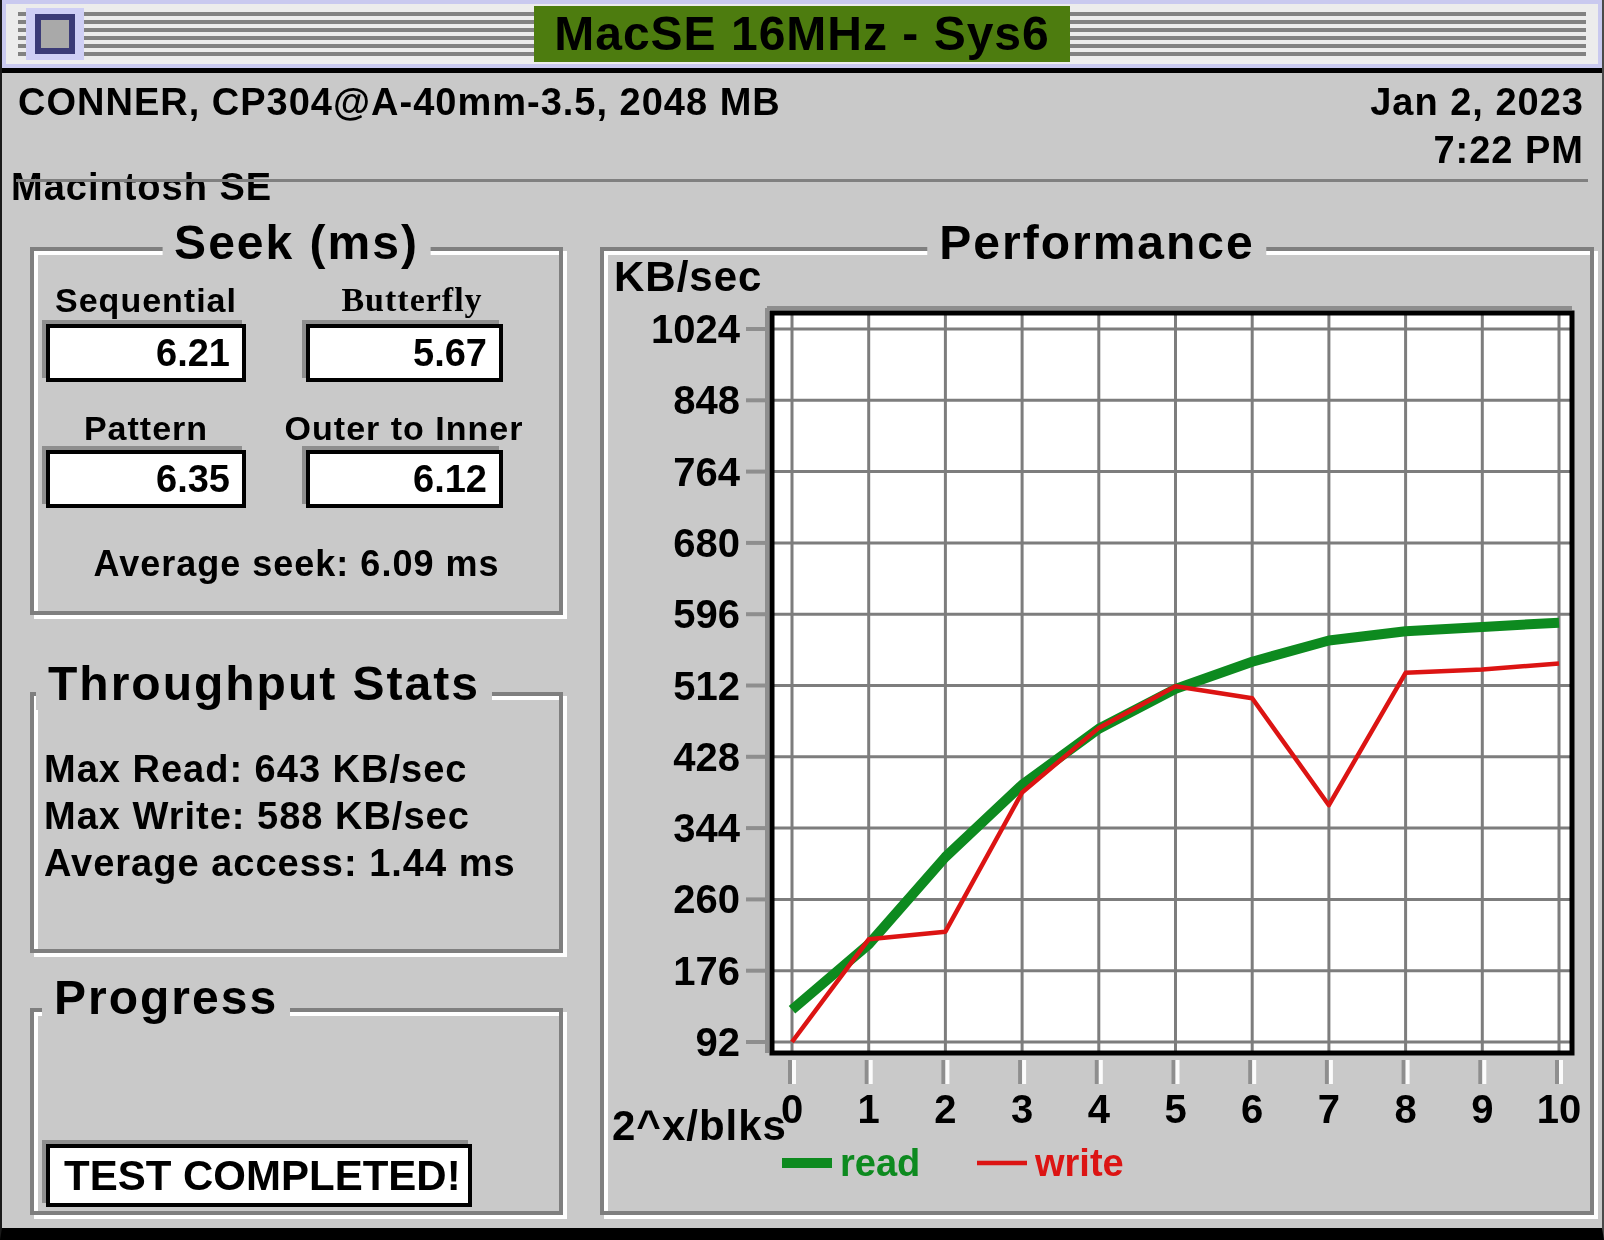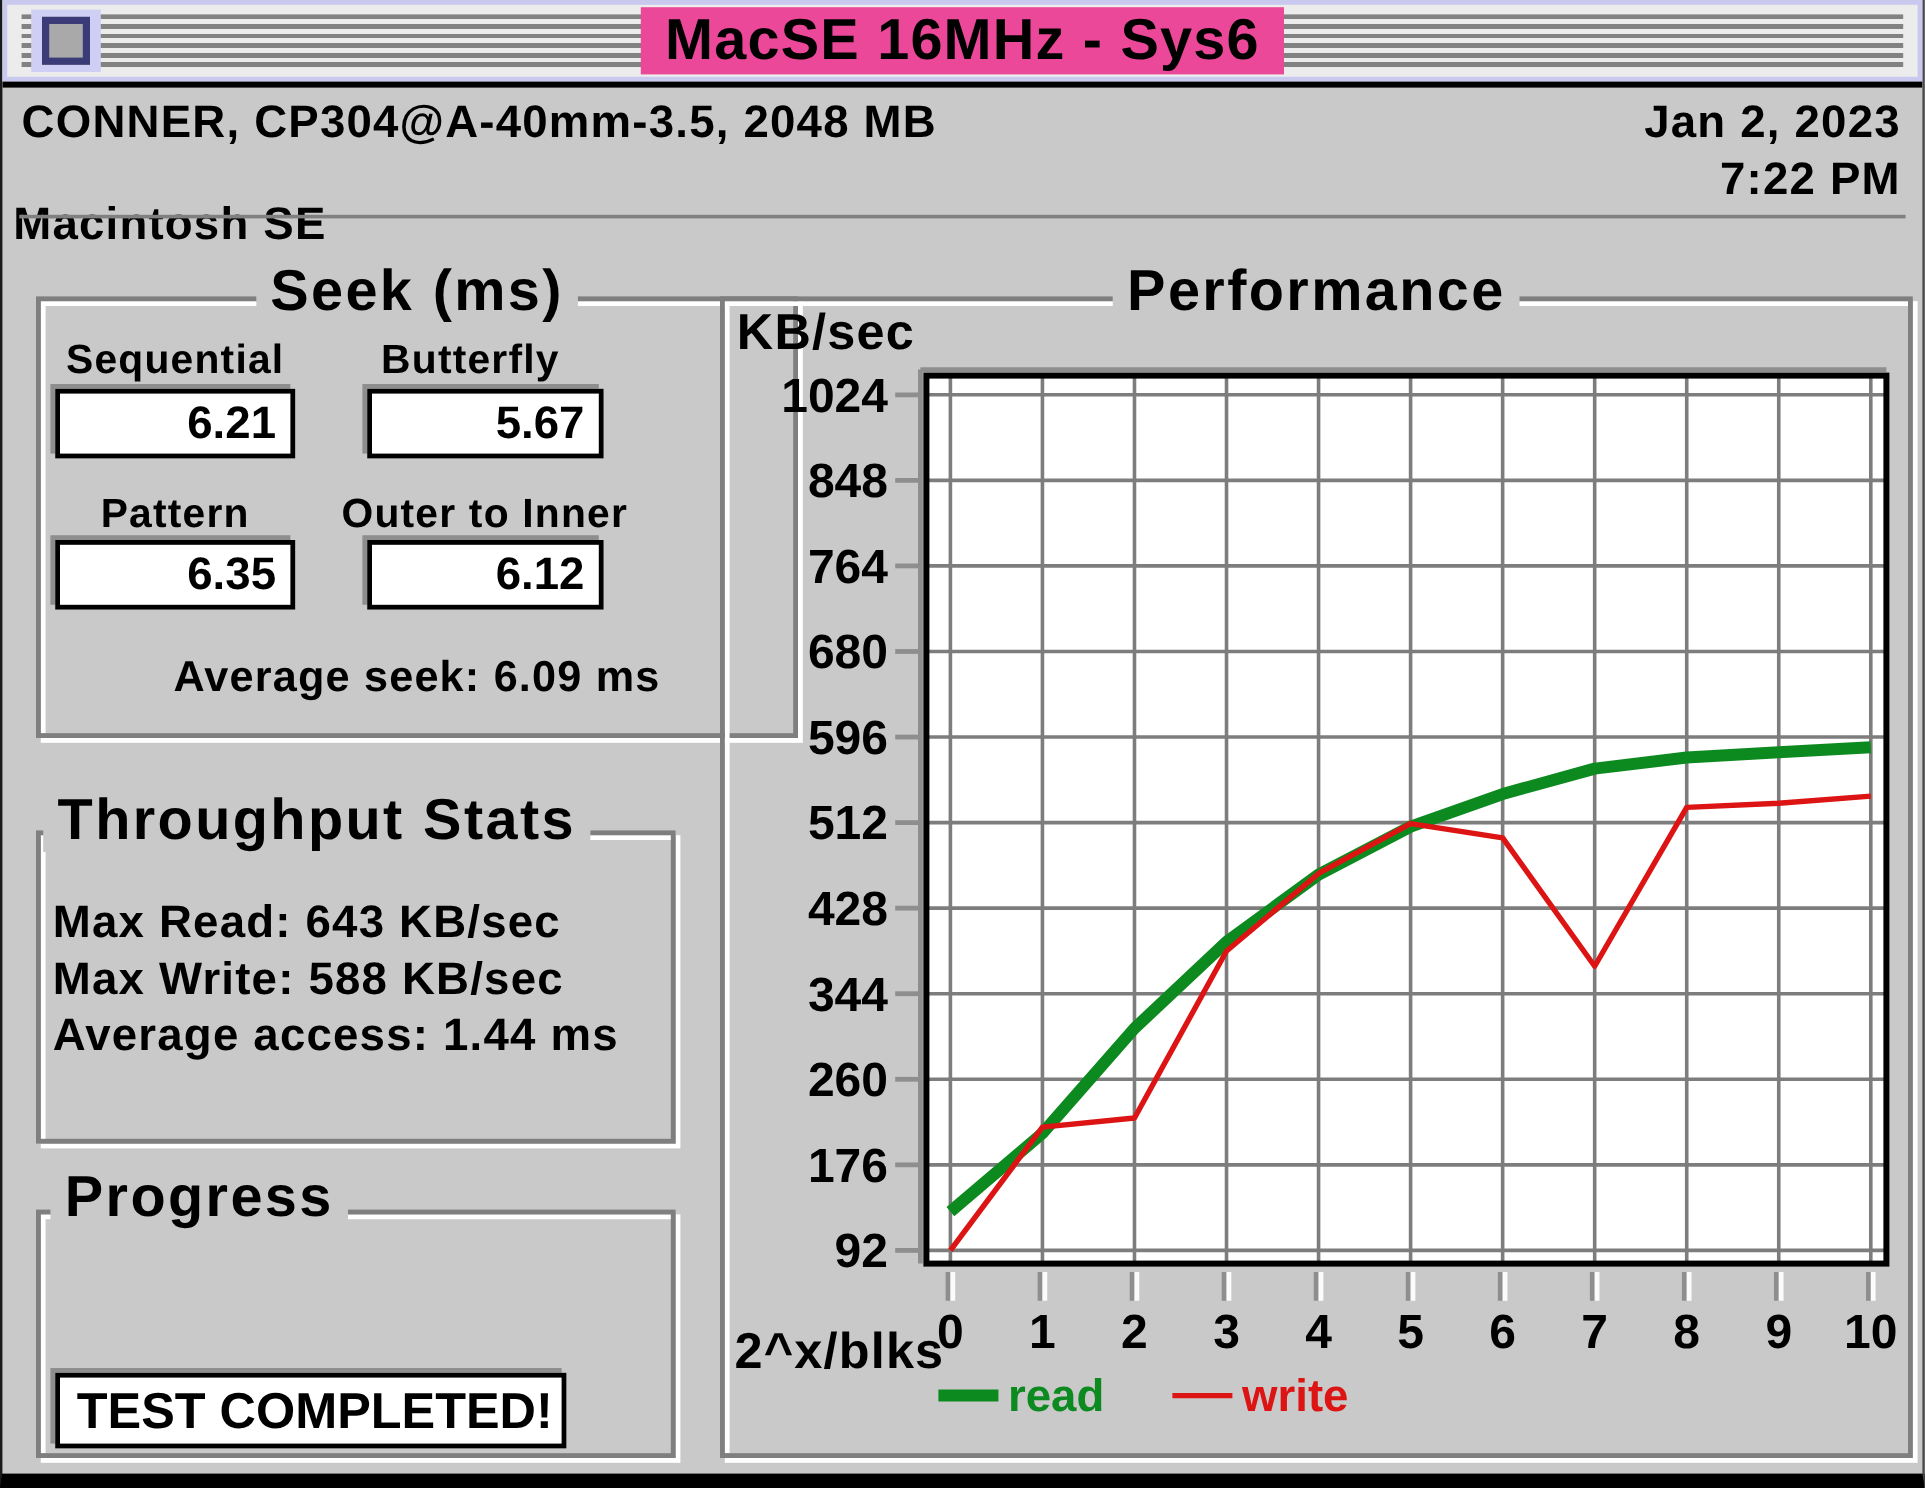--- a/index.html
+++ b/index.html
@@ -27,21 +27,21 @@
     background:#cfcff5; display:flex; align-items:center; justify-content:center;
   }
   .tb-close{
     width:40px; height:40px; border:6px solid #3b3b77; background:#a9a9a9;
   }
   .tb-title{
     position:absolute; left:0; top:0; width:100%; height:60px;
     display:flex; align-items:center; justify-content:center;
   }
   .tb-title span{
-    background:#ec4899; padding:0 20px; font-size:48px; letter-spacing:1px;
+    background:#4d7c0f; padding:0 20px; font-size:48px; letter-spacing:1px;
     line-height:56px; white-space:nowrap;
   }
   .tb-sep{ position:absolute; left:0; top:68px; width:100%; height:5px; background:#000; }
 
   
   .content{ position:absolute; left:0; top:73px; right:0; bottom:0; }
 
   .hdr{ position:absolute; font-size:38px; letter-spacing:1px; white-space:nowrap; }
   .hdr-l1{ left:16px; top:8px; }
   .hdr-l2{ left:9px; top:56px;margin-top:37px; }
@@ -52,21 +52,21 @@
   
   .gbox{
     position:absolute; border:4px solid #7f7f7f;
     box-shadow:4px 4px 0 #ffffff, inset 4px 4px 0 #ffffff;
   }
   .gbox-title{
     position:absolute; background:#c9c9c9; font-size:48px; letter-spacing:2px;
     line-height:52px; padding:0 12px; white-space:nowrap;
   }
 
-  .seek   { left:28px; top:174px; width:635px; height:368px; }
+  .seek   { left:28px; top:174px; width:533px; height:368px; }
   .thru   { left:28px; top:619px; width:533px; height:261px;padding-left:44px; }
   .prog   { left:28px; top:935px; width:533px; height:207px; }
   .perf   { left:598px; top:174px; width:994px; height:968px; }
 
   .seek-title{ top:-34px; left:50%; transform:translateX(-50%); }
   .thru-title{ top:-38px; left:2px; }
   .prog-title{ top:-40px; left:8px; }
   .perf-title{ top:-34px; left:50%; transform:translateX(-50%); }
 
   .field-label{ position:absolute; font-size:34px; letter-spacing:1px; text-align:center; white-space:nowrap; }
@@ -112,21 +112,21 @@
     <div class="hdr hdr-l1">CONNER, CP304@A-40mm-3.5, 2048 MB</div>
     <div class="hdr hdr-l2">Macintosh SE</div>
     <div class="hdr hdr-r1">Jan 2, 2023</div>
     <div class="hdr hdr-r2">7:22 PM</div>
     <div class="divider"></div>
 
     <div class="gbox seek">
       <div class="gbox-title seek-title">Seek (ms)</div>
 
       <div class="field-label" style="left:12px; width:200px; top:30px;">Sequential</div>
-      <div class="field-label" style="left:238px; width:240px; top:30px;">Butterfly</div>
+      <div class="field-label" style="left:258px; width:240px; top:30px;font-family:Liberation Serif, serif;">Butterfly</div>
       <div class="valuebox" style="left:12px; top:73px;">6.21</div>
       <div class="valuebox" style="left:272px; top:73px; width:197px;">5.67</div>
 
       <div class="field-label" style="left:12px; width:200px; top:158px;">Pattern</div>
       <div class="field-label" style="left:250px; width:240px; top:158px;">Outer to Inner</div>
       <div class="valuebox" style="left:12px; top:199px;">6.35</div>
       <div class="valuebox" style="left:272px; top:199px; width:197px;">6.12</div>
 
       <div class="avg-seek">Average seek: 6.09 ms</div>
     </div>

